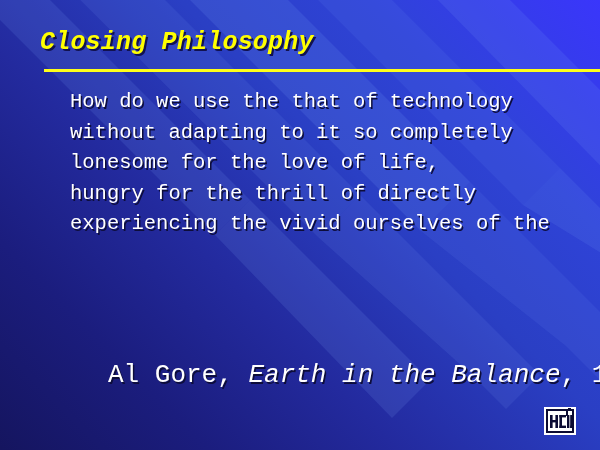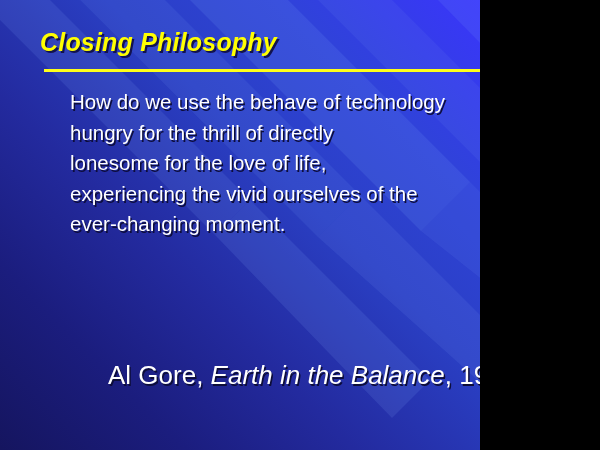--- a/index.html
+++ b/index.html
@@ -2,24 +2,24 @@
 <html><head>
 <meta charset="utf-8">
 <style>
   html, body {
     margin: 0;
     padding: 0;
     background: #000;
   }
   #slide {
     position: relative;
-    width: 480px;
+    width: 600px;
     height: 450px;
     overflow: hidden;
-    font-family: Liberation Sans, sans-serif;
+    font-family: Liberation Mono, monospace;
     
     background: linear-gradient(225deg, #3a36fb 0%, #2f43d8 22%, #2a3fc4 40%, #232a9e 62%, #1b1d7e 80%, #15155f 100%);
   }
   
   #stripes {
     position: absolute;
     left: 0; top: 0;
     width: 600px; height: 450px;
     pointer-events: none;
   }
@@ -100,25 +100,25 @@
       <polygon points="318,237 360,195 540,375 506,409 472,375" fill="#8ab0ff" opacity="0.36"></polygon>
       <polygon points="421,231 470,182 640,352 640,420 566,346" fill="#8ab0ff" opacity="0.30"></polygon>
       <polygon points="523,205 560,168 660,268 660,310 606,256" fill="#8ab0ff" opacity="0.38"></polygon>
     </g>
   </svg>
 
   <div id="title-text">Closing Philosophy</div>
   <div id="title-rule"></div>
 
   <div id="quote-block">
-    <div class="quote-line">How do we use the behave of technology</div>
+    <div class="quote-line">How do we use the that of technology</div>
+    <div class="quote-line">without adapting to it so completely</div>
+    <div class="quote-line">lonesome for the love of life,</div>
     <div class="quote-line">hungry for the thrill of directly</div>
-    <div class="quote-line">lonesome for the love of life,</div>
     <div class="quote-line">experiencing the vivid ourselves of the</div>
-    <div class="quote-line">ever-changing moment.</div>
   </div>
 
   <div id="attribution"><span>Al Gore, </span><span class="book-title">Earth in the Balance</span><span>, 1992</span></div>
 
   <svg id="logo" viewBox="0 0 36 34">
     <rect x="2" y="3" width="32" height="28" fill="#ffffff"></rect>
 
     <g fill="#0b0b33">
       <rect x="4" y="5" width="28" height="2"></rect>
       <rect x="4" y="5" width="2" height="24"></rect>

